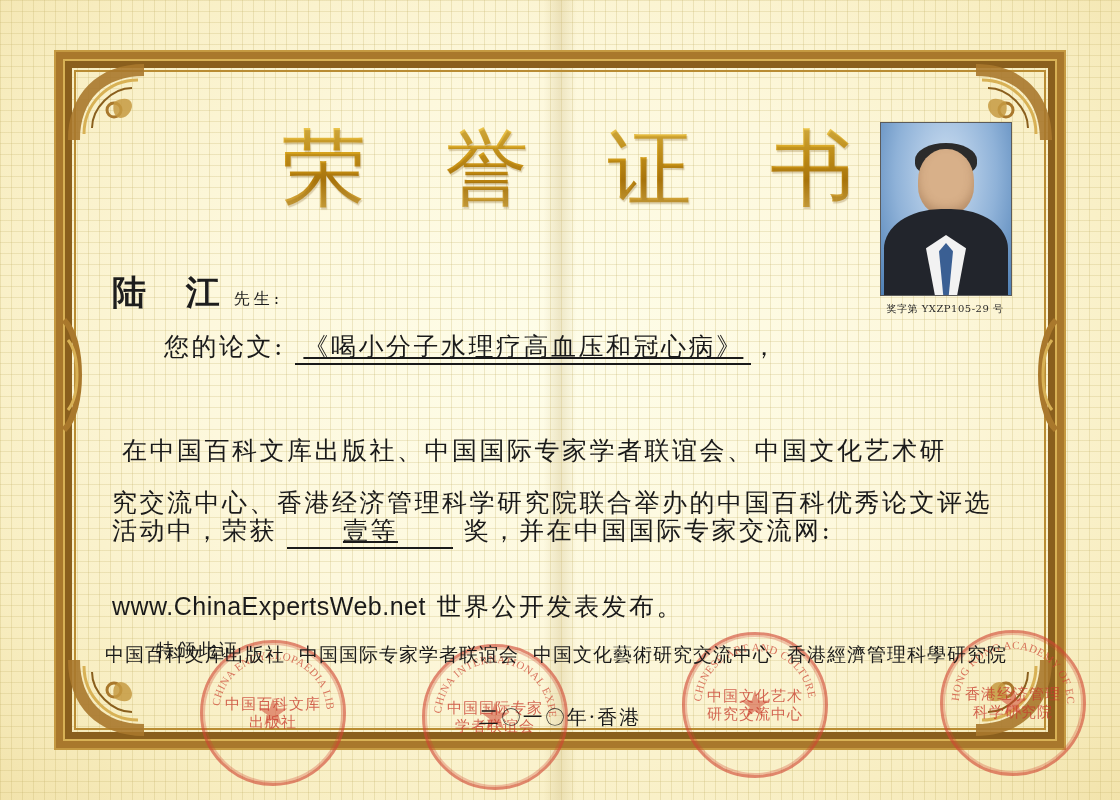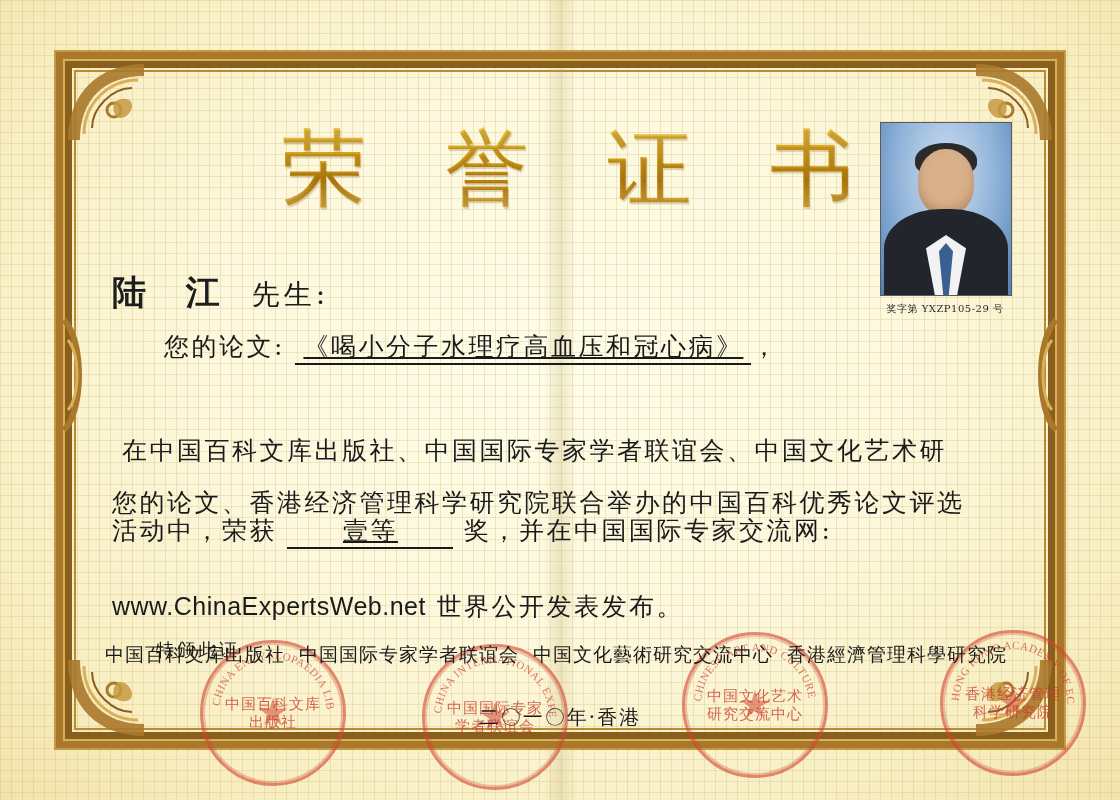--- a/index.html
+++ b/index.html
@@ -196,24 +196,24 @@
     top: 178px;
     white-space: nowrap;
   }
   .recipient .name {
     font-size: 34px;
     font-weight: bold;
     letter-spacing: 14px;
     color: #1d1d1d;
   }
   .recipient .honorific {
-    font-size: 28px;
+    font-size: 16px;
     letter-spacing: 4px;
     color: #1d1d1d;
-    margin-left: 18px;
+    margin-left: 0;
   }
 
   .line {
     position: absolute;
     font-size: 25px;
     letter-spacing: 2.5px;
     color: #1a1a1a;
     white-space: nowrap;
   }
   .line .blank {
@@ -378,21 +378,21 @@
     <div class="recipient">
       <span class="name">陆 江</span><span class="honorific">先生:</span>
     </div>
 
     <div class="line l1">
       <span>您的论文:</span>
       <span class="blank" style="min-width:420px">《喝小分子水理疗高血压和冠心病》</span><span>，</span>
     </div>
 
     <div class="line l3">在中国百科文库出版社、中国国际专家学者联谊会、中国文化艺术研</div>
-    <div class="line l4">您的论文、香港经济管理科学研究院联合举办的中国百科优秀论文评选</div>
+    <div class="line l4">究交流中心、香港经济管理科学研究院联合举办的中国百科优秀论文评选</div>
 
     <div class="line l5">
       <span>活动中，荣获</span>
       <span class="blank" style="min-width:150px">壹等</span>
       <span>奖，并在中国国际专家交流网:</span>
     </div>
 
     <div class="line" style="left:20px; top:498px;">
       <span class="url">www.ChinaExpertsWeb.net</span>
       <span>世界公开发表发布。</span>

